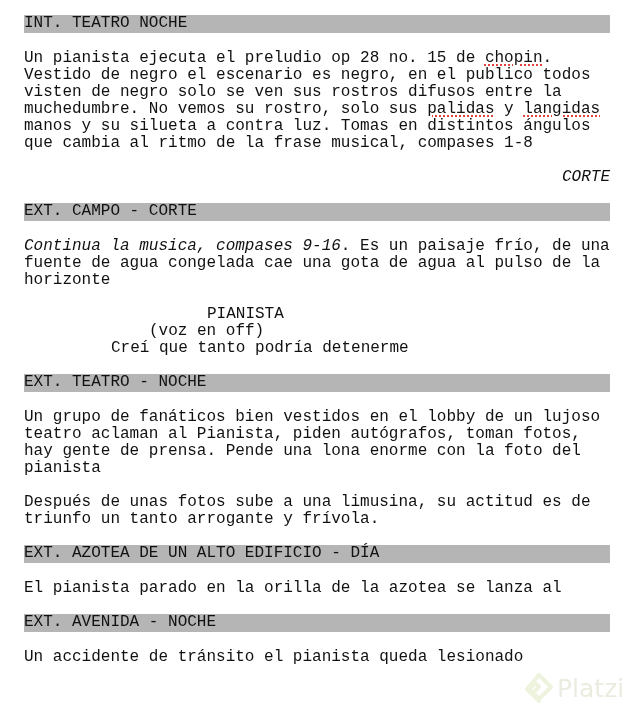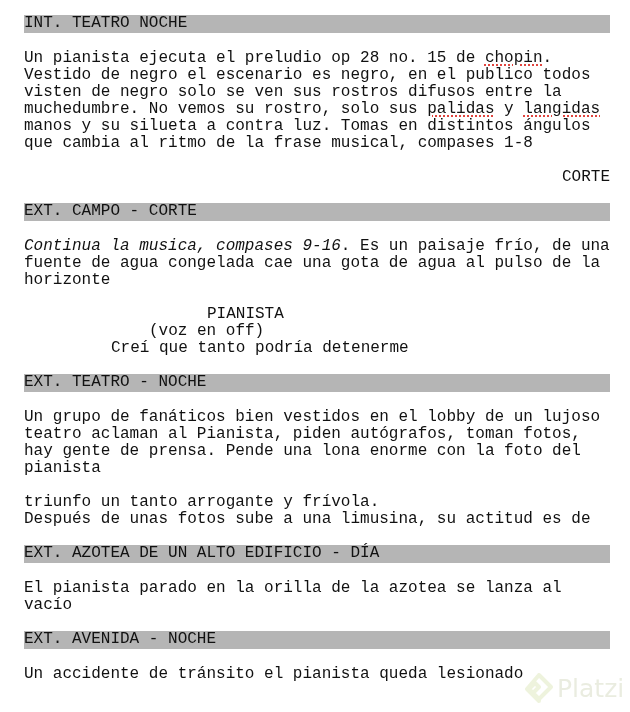--- a/index.html
+++ b/index.html
@@ -32,20 +32,21 @@
     }
     .action {
       margin: 0;
       white-space: pre;
     }
     .gap-after-heading { height: 17px; }
     .gap { height: 17px; }
     .transition {
       text-align: right;
       white-space: pre;
+      font-style: italic;
     }
     .italic { font-style: italic; }
     .spell {
       text-decoration: underline dotted #e0443e;
       text-decoration-thickness: 2px;
       text-underline-offset: 2px;
     }
     .character { padding-left: 183px; white-space: pre; }
     .parenthetical { padding-left: 125px; white-space: pre; }
     .dialogue { padding-left: 87px; white-space: pre; }
@@ -102,30 +103,29 @@
   <div class="scene-heading">EXT. TEATRO - NOCHE</div>
   <div class="gap-after-heading"></div>
   <div>
     <div class="action">Un grupo de fanáticos bien vestidos en el lobby de un lujoso</div>
     <div class="action">teatro aclaman al Pianista, piden autógrafos, toman fotos,</div>
     <div class="action">hay gente de prensa. Pende una lona enorme con la foto del</div>
     <div class="action">pianista</div>
   </div>
   <div class="gap"></div>
   <div>
+    <div class="action">Después de unas fotos sube a una limusina, su actitud es de</div>
     <div class="action">triunfo un tanto arrogante y frívola.</div>
-    <div class="action">Después de unas fotos sube a una limusina, su actitud es de</div>
   </div>
   <div class="gap"></div>
 
   <div class="scene-heading">EXT. AZOTEA DE UN ALTO EDIFICIO - DÍA</div>
   <div class="gap-after-heading"></div>
   <div>
     <div class="action">El pianista parado en la orilla de la azotea se lanza al</div>
-    <div class="action">vacío</div>
   </div>
   <div class="gap"></div>
 
   <div class="scene-heading">EXT. AVENIDA - NOCHE</div>
   <div class="gap-after-heading"></div>
   <div>
     <div class="action">Un accidente de tránsito el pianista queda lesionado</div>
   </div>
 </div>
 

